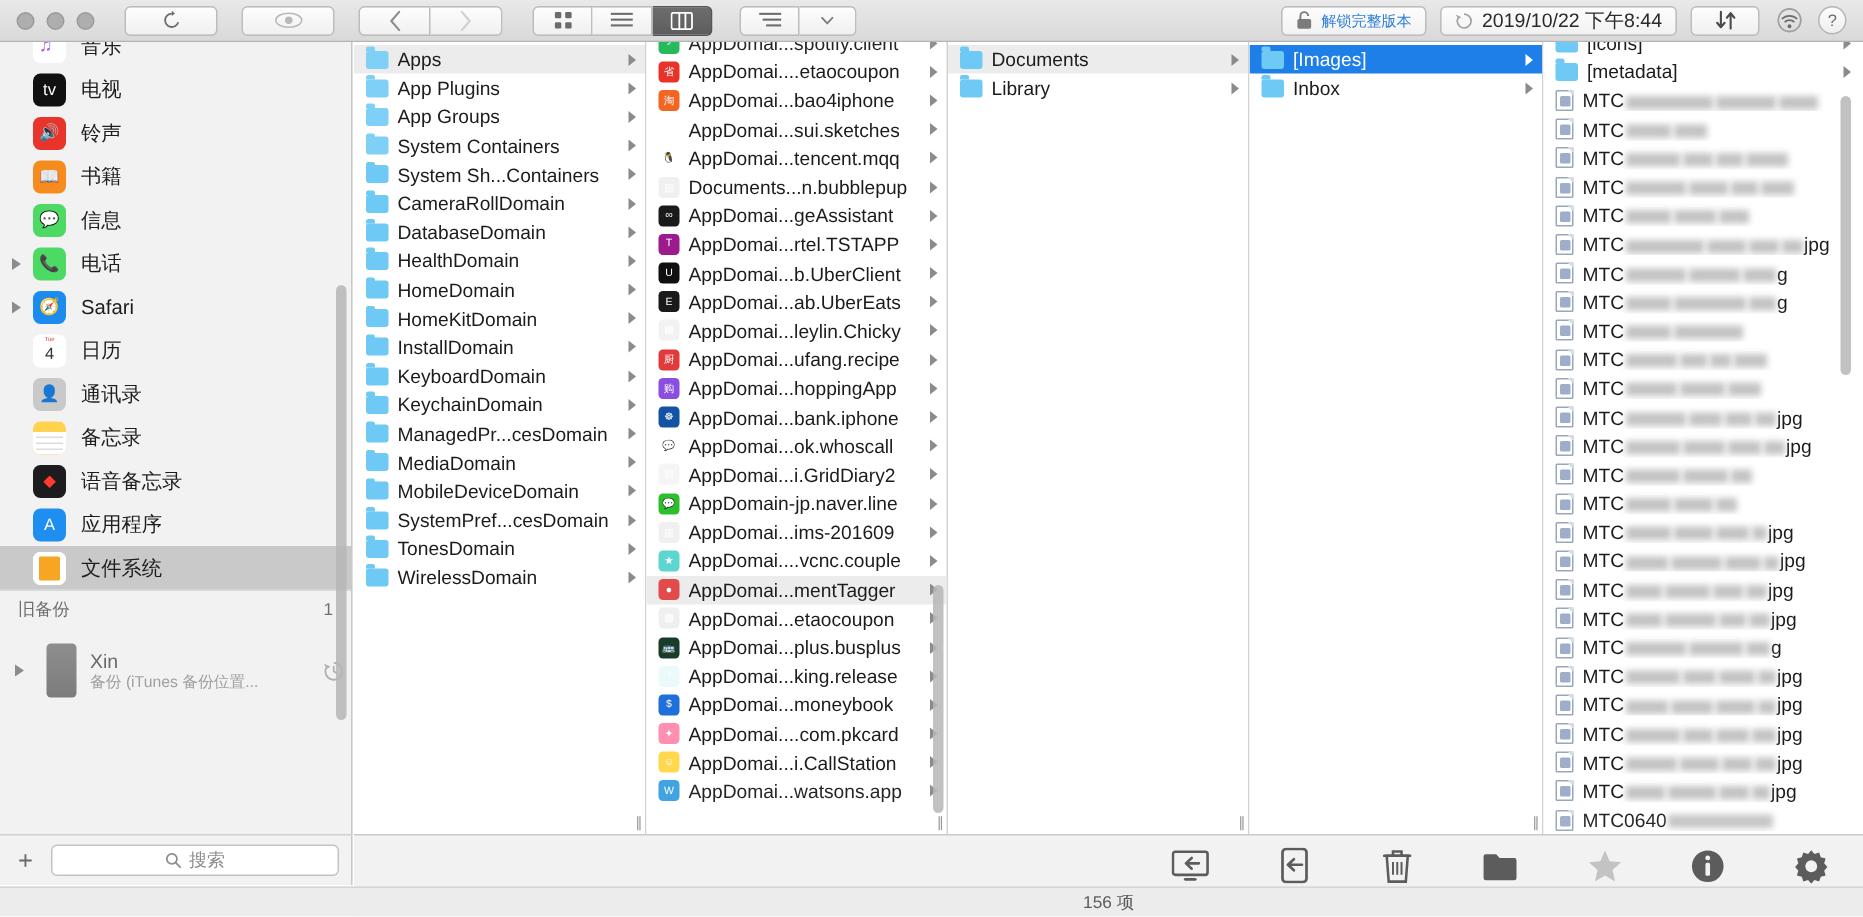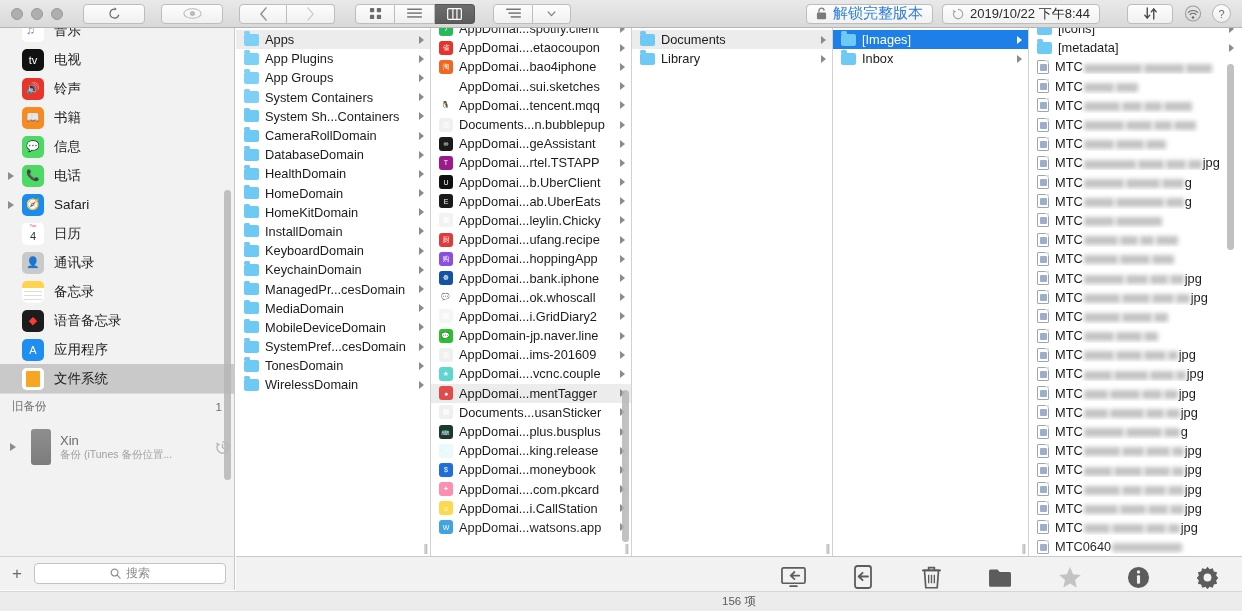--- a/index.html
+++ b/index.html
@@ -38,21 +38,21 @@
   .tb-btn.active { background: linear-gradient(to bottom,#6d6d6d,#5d5d5d); border-color:#555; color:#fff; }
   .tb-btn.disabled { color: #c0c0c0; }
   .tb-spacer { flex: 1; }
 
   .pill {
     height: 20px; padding: 0 9px; display: flex; align-items: center; gap: 6px;
     background: linear-gradient(to bottom,#fdfdfd,#f2f2f2);
     border: 1px solid #bdbdbd; border-radius: 4px;
     font-size: 12.5px; color: #333;
   }
-  .pill .blue { color: #2f7ed8; font-size: 15px; }
+  .pill .blue { color: #2f7ed8; font-size: 10px; }
   .pill .datetxt { color: #2b2b2b; font-size: 13px; }
 
   .round-ico { width: 19px; height: 19px; border-radius: 50%;
     border: 1px solid #b6b6b6; background: linear-gradient(to bottom,#fdfdfd,#efefef);
     display:flex;align-items:center;justify-content:center;font-size:11px;color:#6d6d6d;}
 
   
   .sidebar {
     position: absolute; left: 0; top: 28px; width: 235px; height: 528px;
     background: #f2f2f2; border-right: 1px solid #c8c8c8;
@@ -263,21 +263,21 @@
     <div class="tb-spacer"></div>
 
     <div class="pill" style="margin-right:9px;">
       <svg width="11" height="13" viewBox="0 0 12 14">
         <rect x="1" y="6" width="10" height="7.2" rx="1.3" fill="#7b7b7b"></rect>
         <path d="M3.2 6 V3.9 a2.8 2.8 0 0 1 5.6 0" fill="none" stroke="#7b7b7b" stroke-width="1.4"></path>
       </svg>
       <span class="blue">解锁完整版本</span>
     </div>
 
-    <div class="pill" style="margin-right:27px;">
+    <div class="pill" style="margin-right:9px;">
       <svg width="12" height="12" viewBox="0 0 14 14">
         <path d="M7 1.6 A5.4 5.4 0 1 1 2.2 4.8" fill="none" stroke="#a2a2a2" stroke-width="1.3"></path>
         <path d="M0.6 2 L2.6 5.4 L4.9 4.1 Z" fill="#a2a2a2"></path>
       </svg>
       <span class="datetxt">2019/10/22 下午8:44</span>
     </div>
 
     <div class="tb-btn" style="width:46px;margin-right:10px;">
       <svg width="15" height="13" viewBox="0 0 16 14">
         <path d="M4.5 1 L4.5 12 M4.5 12 L1.8 8.8 M4.5 12 L7.2 8.8" fill="none" stroke="#4a4a4a" stroke-width="1.5" stroke-linecap="round"></path>
@@ -604,21 +604,21 @@
             <span class="name">AppDomai....vcnc.couple</span>
             <div class="arr"></div>
           </div>
           <div class="crow sel-grey">
             <div class="appico" style="background: rgb(226, 75, 75);">●</div>
             <span class="name">AppDomai...mentTagger</span>
             <div class="arr"></div>
           </div>
           <div class="crow">
             <div class="appico" style="background: rgb(239, 239, 239);">▩</div>
-            <span class="name">Documents...usanSticker</span>
+            <span class="name">AppDomai...etaocoupon</span>
             <div class="arr"></div>
           </div>
           <div class="crow">
             <div class="appico" style="background: rgb(26, 58, 42);">🚌</div>
             <span class="name">AppDomai...plus.busplus</span>
             <div class="arr"></div>
           </div>
           <div class="crow">
             <div class="appico" style="background: rgb(234, 250, 250);">◔</div>
             <span class="name">AppDomai...king.release</span>

